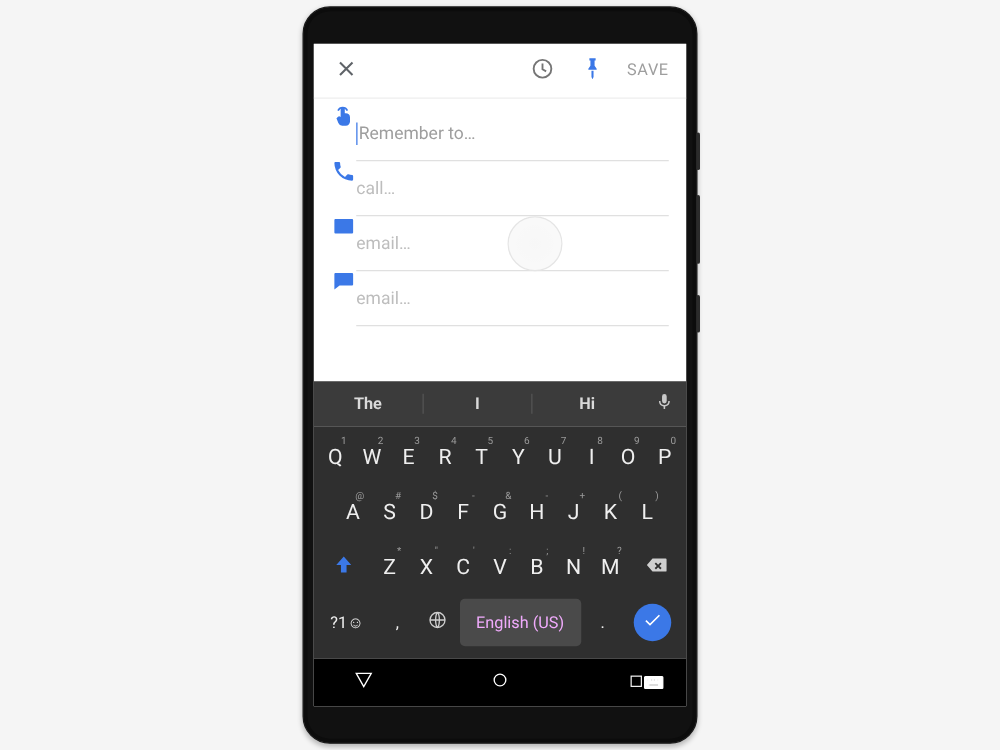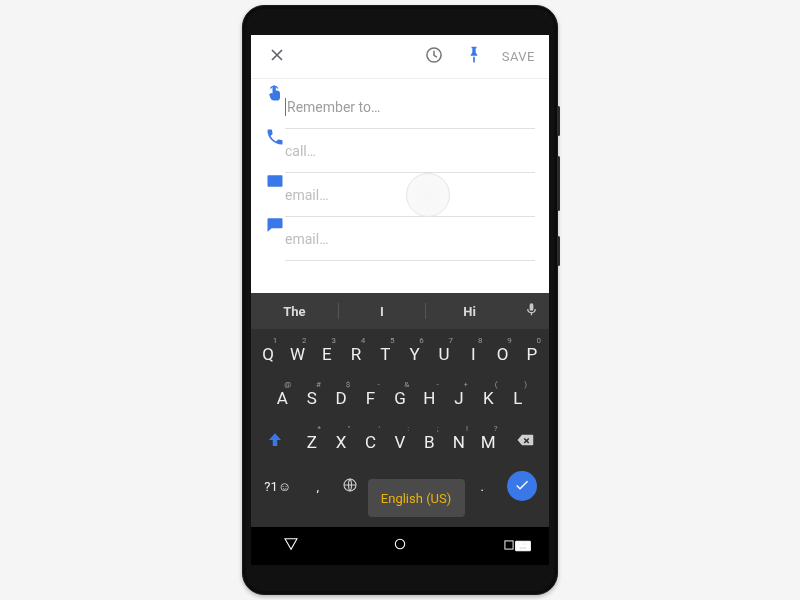--- a/index.html
+++ b/index.html
@@ -77,21 +77,21 @@
     cursor: pointer; user-select: none;
   }
   .key .hint { position: absolute; top: 1px; right: 4px; font-size: 8px; color: #9A9A9A; font-weight: 400; }
   .key.shift, .key.bksp { flex: 1.4; }
   .key.shift svg, .key.bksp svg { width: 18px; height: 18px; }
   .key.shift svg { fill: #3B78E7; }
   .key.bksp svg { fill: #CFCFCF; }
 
   .krow.bottom .key { font-size: 13px; }
   .key.special { flex: 1.4; }
-  .key.lang { background: #4A4A4A; border-radius: 4px; flex: 3; font-size: 11px; color: #eab308; margin-top: 12px; }
+  .key.lang { background: #4A4A4A; border-radius: 4px; flex: 3; font-size: 11px; color: #f0abfc; }
   .key.enter { flex: 1.4; }
   .key.enter .circ { width: 30px; height: 30px; background: #3B78E7; border-radius: 50%; display:flex; align-items:center; justify-content:center; }
   .key.enter .circ svg { width: 16px; height: 16px; fill: #fff; }
   .key.globe svg { width: 16px; height: 16px; fill: #CFCFCF; }
 
   
   .nav {
     height: 38px; background: #000; display: flex; align-items: center; justify-content: space-between;
     padding: 0 20px;
   }

